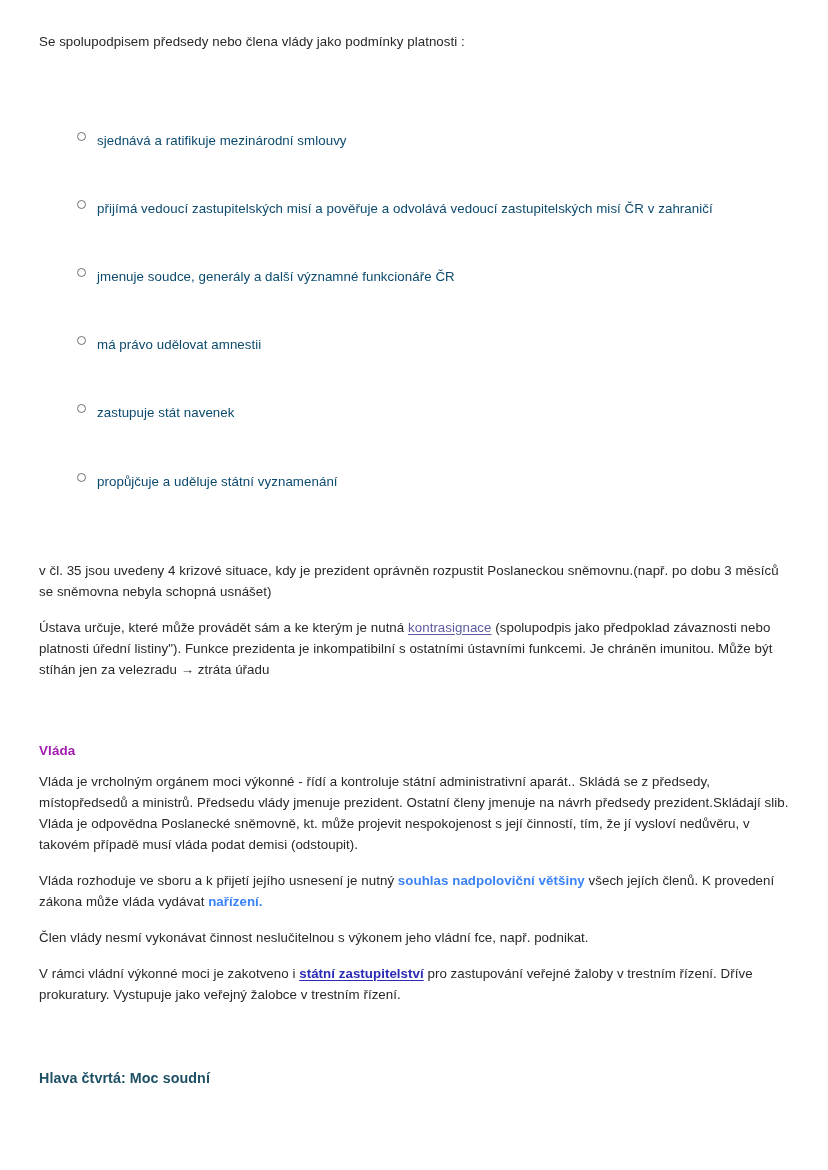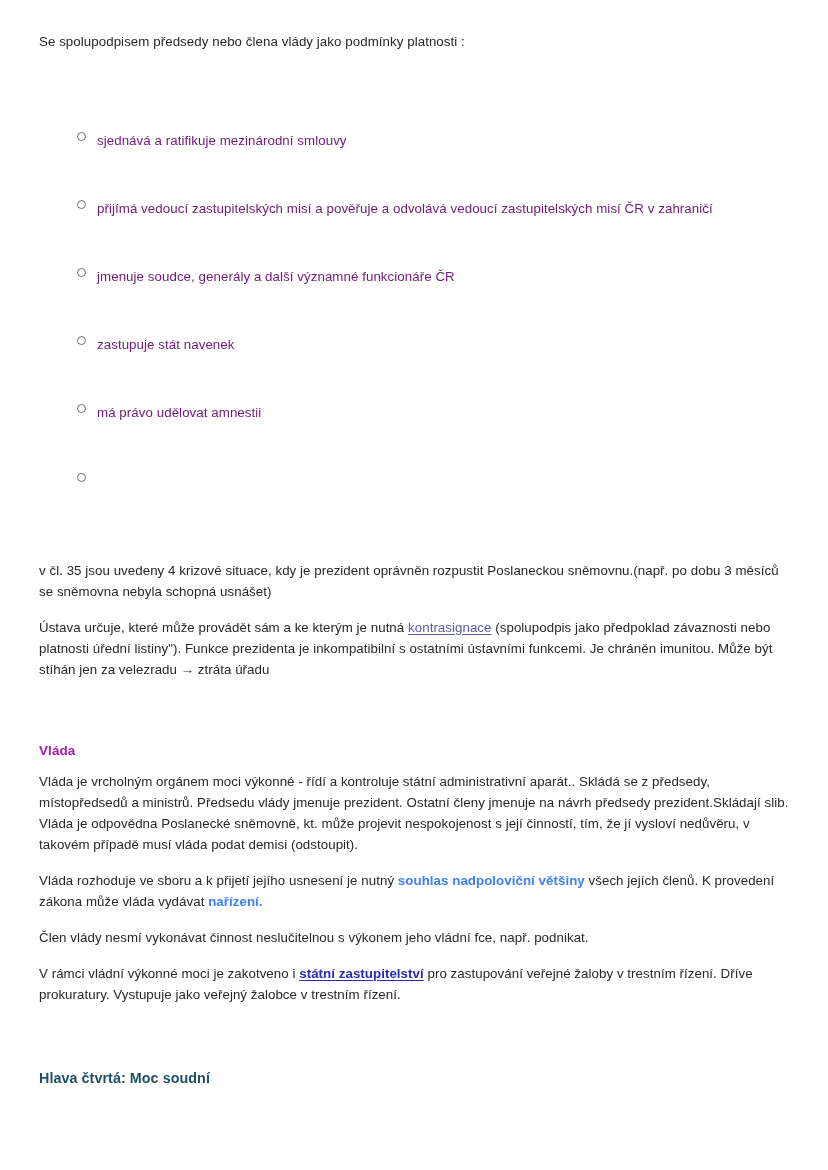--- a/index.html
+++ b/index.html
@@ -41,21 +41,21 @@
     padding: 0;
     position: relative;
     top: 78px;
   }
   .bullet-item {
     position: relative;
     padding-left: 58px;
     height: 68.2px;
     font-size: 13.3px;
     line-height: 1.5;
-    color: #701a75;
+    color: #0c4a6e;
     letter-spacing: 0.005em;
   }
   .bullet-marker {
     position: absolute;
     left: 38px;
     top: 1px;
     width: 9px;
     height: 9px;
     border: 1px solid #6d7074;
     border-radius: 50%;
@@ -125,28 +125,29 @@
     <li class="bullet-item">
       <span class="bullet-marker"></span>
       <span class="bullet-text">přijímá vedoucí zastupitelských misí a pověřuje a odvolává vedoucí zastupitelských misí ČR v zahraničí</span>
     </li>
     <li class="bullet-item">
       <span class="bullet-marker"></span>
       <span class="bullet-text">jmenuje soudce, generály a další významné funkcionáře ČR</span>
     </li>
     <li class="bullet-item">
       <span class="bullet-marker"></span>
+      <span class="bullet-text">má právo udělovat amnestii</span>
+    </li>
+    <li class="bullet-item">
+      <span class="bullet-marker"></span>
       <span class="bullet-text">zastupuje stát navenek</span>
     </li>
     <li class="bullet-item">
       <span class="bullet-marker"></span>
-      <span class="bullet-text">má právo udělovat amnestii</span>
-    </li>
-    <li class="bullet-item">
-      <span class="bullet-marker"></span>
+      <span class="bullet-text">propůjčuje a uděluje státní vyznamenání</span>
     </li>
   </ul>
 
   <div class="body-block">
 
     <p class="para">v čl. 35 jsou uvedeny 4 krizové situace, kdy je prezident oprávněn rozpustit Poslaneckou sněmovnu.(např. po dobu 3 měsíců se sněmovna nebyla schopná usnášet)</p>
 
     <p class="para"><span>Ústava určuje, které může provádět sám a ke kterým je nutná </span><a href="#" class="link-purple">kontrasignace</a><span> (spolupodpis jako předpoklad závaznosti nebo platnosti úřední listiny"). Funkce prezidenta je inkompatibilní s ostatními ústavními funkcemi. Je chráněn imunitou. Může být stíhán jen za velezradu → ztráta úřadu</span></p>
 
     <div class="gap-before-vlada"></div>

